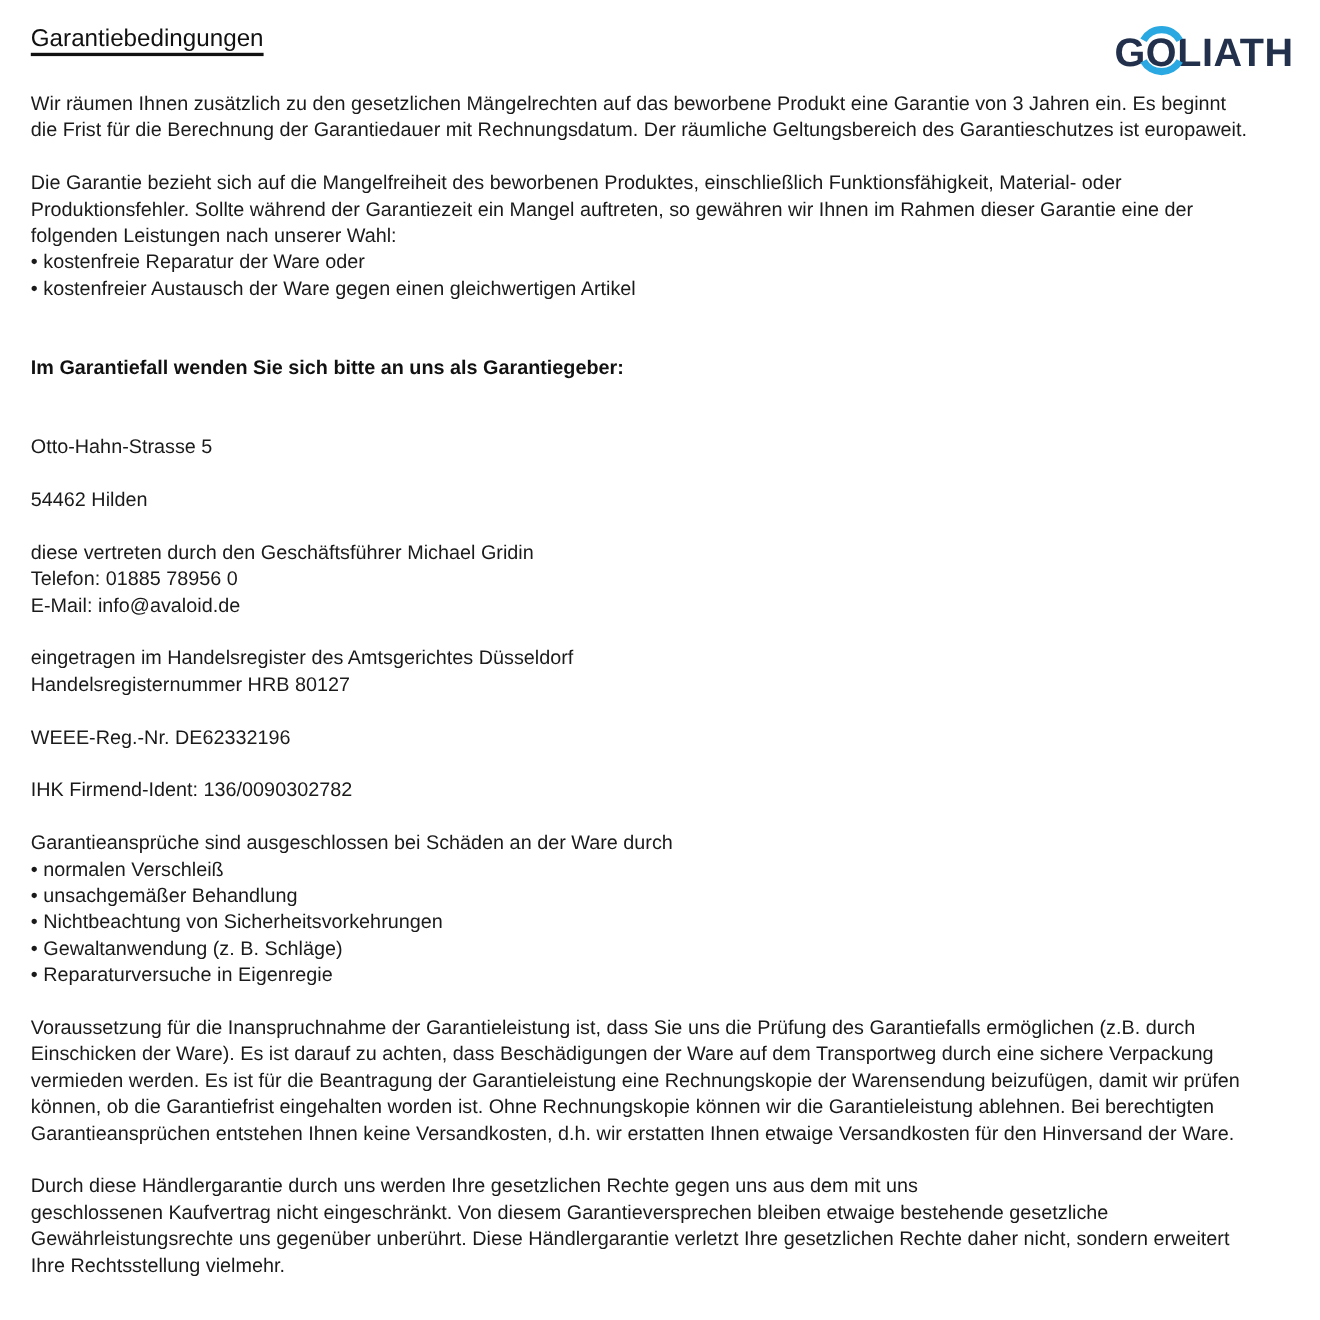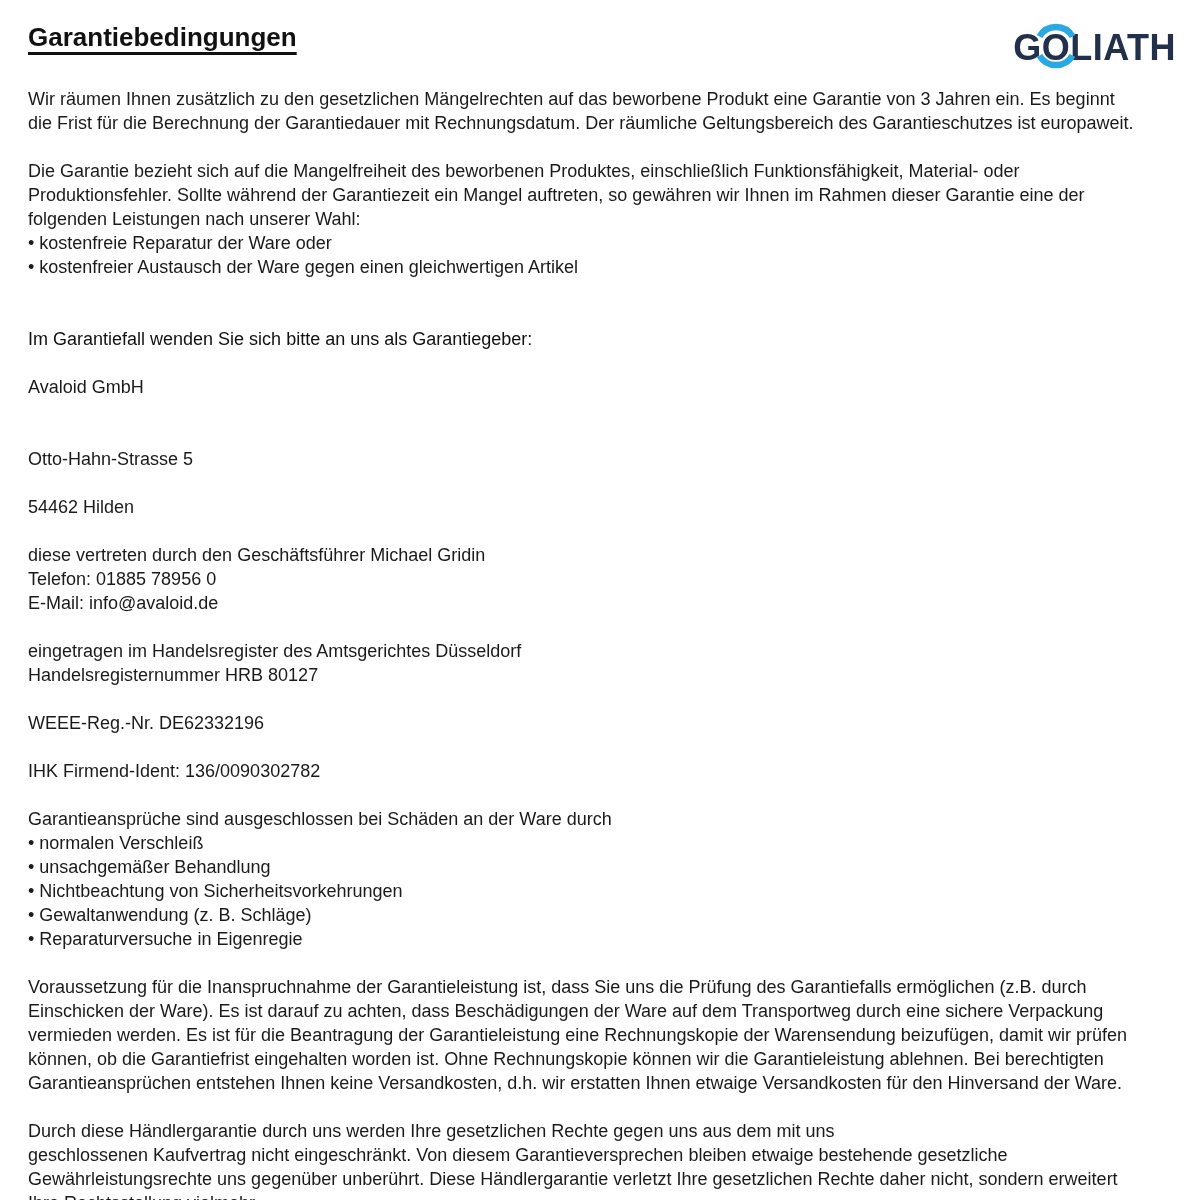--- a/index.html
+++ b/index.html
@@ -13,43 +13,43 @@
     color: #1a1a1a;
   }
   .page {
     position: relative;
     width: 1200px;
     height: 1200px;
     box-sizing: border-box;
     padding: 22px 22px 0 28px;
   }
   .doc-title {
-    font-size: 26px;
-    font-weight: 700;
+    font-size: 22px;
+    font-weight: 400;
     color: #111111;
     margin: 0 0 34px 0;
   }
   .doc-title .underlined {
     text-decoration: underline;
     text-decoration-thickness: 2.5px;
     text-underline-offset: 6px;
   }
   .block {
     font-size: 18px;
     line-height: 24px;
     margin: 0 0 24px 0;
     white-space: pre-line;
     max-width: 1150px;
   }
   .line {
     font-size: 18px;
     line-height: 24px;
   }
   .strong {
-    font-weight: 400;
+    font-weight: 700;
     color: #111111;
   }
   
   .logo {
     position: absolute;
     top: 30px;
     right: 24px;
     display: flex;
     align-items: baseline;
     font-size: 36px;
@@ -94,21 +94,20 @@
 die Frist für die Berechnung der Garantiedauer mit Rechnungsdatum. Der räumliche Geltungsbereich des Garantieschutzes ist europaweit.</div>
 
   <div class="block">Die Garantie bezieht sich auf die Mangelfreiheit des beworbenen Produktes, einschließlich Funktionsfähigkeit, Material- oder
 Produktionsfehler. Sollte während der Garantiezeit ein Mangel auftreten, so gewähren wir Ihnen im Rahmen dieser Garantie eine der
 folgenden Leistungen nach unserer Wahl:
 • kostenfreie Reparatur der Ware oder
 • kostenfreier Austausch der Ware gegen einen gleichwertigen Artikel</div>
 
   <div class="block">
     <div class="line strong">Im Garantiefall wenden Sie sich bitte an uns als Garantiegeber:</div>
-    <div class="line">Avaloid GmbH</div>
   </div>
 
   <div class="block">Otto-Hahn-Strasse 5</div>
 
   <div class="block">54462 Hilden</div>
 
   <div class="block">diese vertreten durch den Geschäftsführer Michael Gridin
 Telefon: 01885 78956 0
 E-Mail: info@avaloid.de</div>
 

